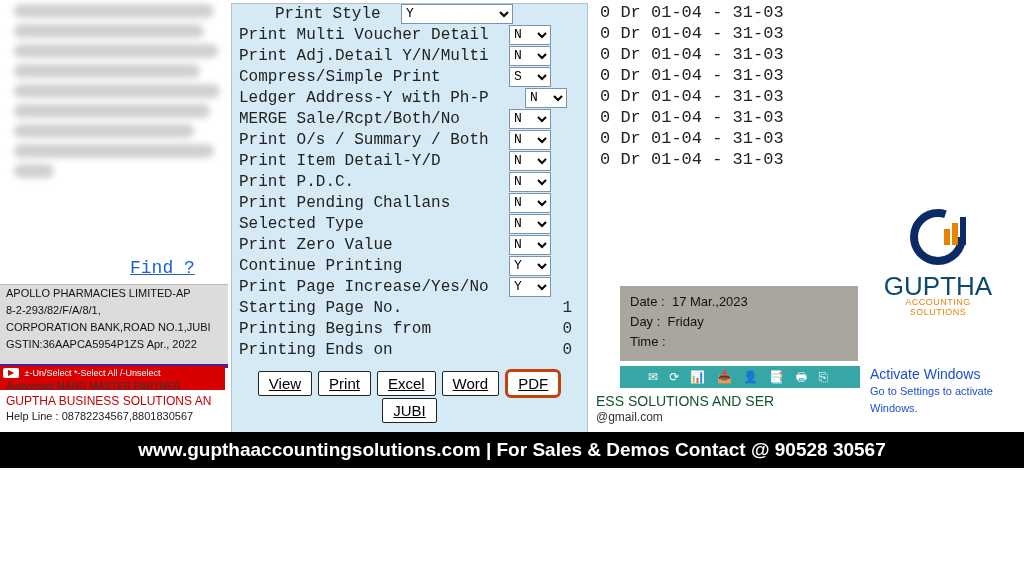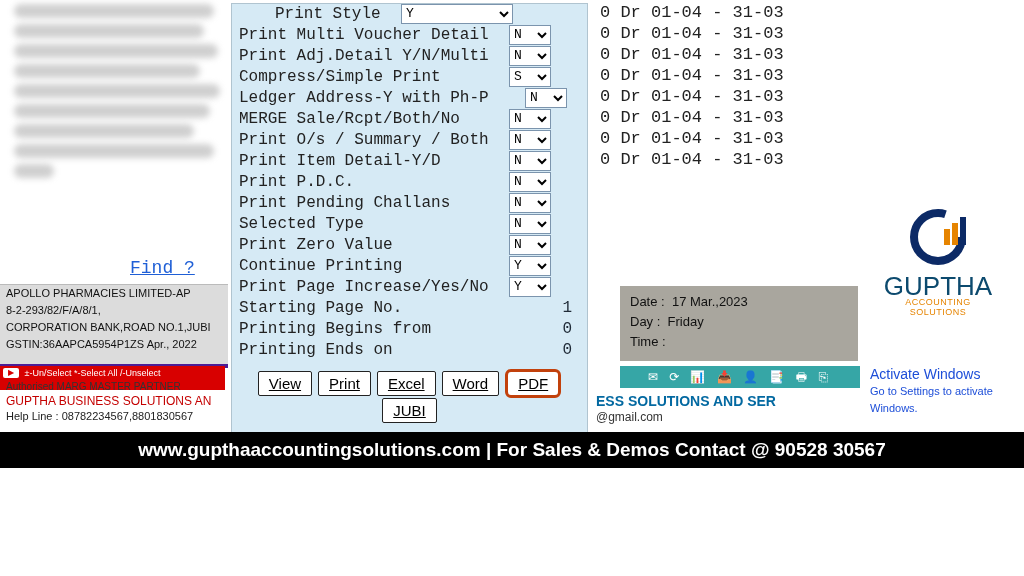--- a/index.html
+++ b/index.html
@@ -36,21 +36,21 @@
 
   
   .drline{position:absolute;left:600px;font-family:"Courier New",monospace;font-size:17px;color:#222;white-space:pre;}
 
   
   #datepanel{position:absolute;left:620px;top:286px;width:238px;height:75px;background:#a9a69e;padding:6px 10px;font-size:13px;color:#111;box-sizing:border-box;}
   #datepanel div{line-height:20px;}
 
   
   #iconstrip{position:absolute;left:620px;top:366px;width:240px;height:22px;background:#36a6a6;color:#fff;font-size:12px;line-height:22px;letter-spacing:4px;text-align:center;}
-  #ess{position:absolute;left:596px;top:393px;font-size:14px;font-weight:bold;color:#0369a1;}
+  #ess{position:absolute;left:596px;top:393px;font-size:14px;font-weight:normal;color:#14532d;}
   #gmail{position:absolute;left:596px;top:410px;font-size:12px;color:#333;}
 
   
   #logo{position:absolute;left:878px;top:207px;width:120px;text-align:center;}
   #logo .mid{font-size:26px;font-weight:400;color:#0c4a6e;line-height:22px;}
   #logo .sub{font-size:9px;color:#e68400;letter-spacing:0.5px;}
   #gsvg{width:60px;height:60px;margin:0 auto 4px auto;}
   #activate{position:absolute;left:870px;top:366px;font-size:14px;color:#1d4ed8;line-height:17px;}
 
   

